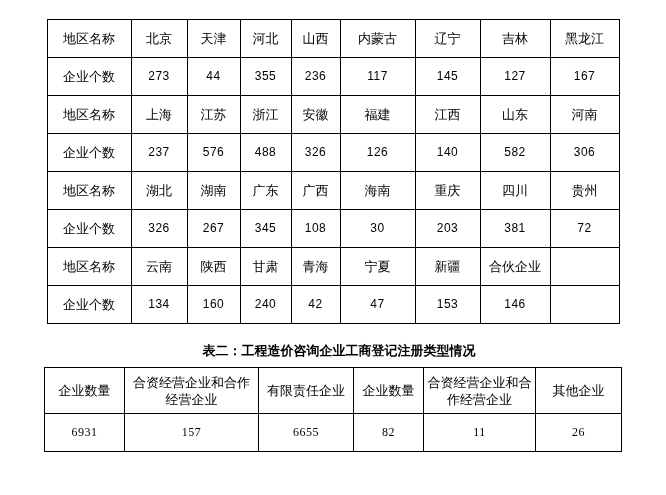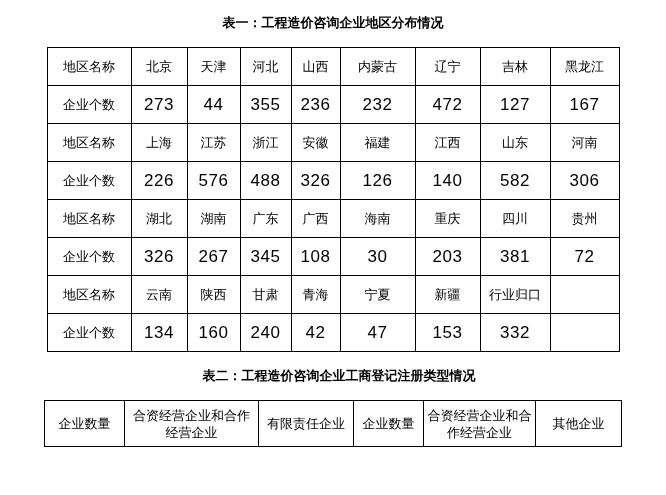--- a/index.html
+++ b/index.html
@@ -19,56 +19,55 @@
     overflow: hidden;
   }
   .tbl-title {
     text-align: center;
     font-weight: bold;
     font-size: 13px;
     line-height: 16px;
     margin: 0 0 9px 0;
   }
   .tbl-title.second {
-    margin-top: 8px;
+    margin-top: 19px;
     margin-bottom: 8px;
     padding-left: 12px;
   }
   table {
     border-collapse: collapse;
     table-layout: fixed;
-    margin: 16px auto;
+    margin: 4px auto;
     background: #ffffff;
   }
   td {
     border: 1px solid #000000;
     text-align: center;
     vertical-align: middle;
     font-size: 13px;
     line-height: 17px;
     padding: 2px 2px;
     overflow: hidden;
     box-sizing: border-box;
   }
   #table1 { width: 572px; }
   #table1 tr { height: 38px; }
   #table2 { width: 577px; font-family: Liberation Serif, serif; }
   #table2 tr.hdr { height: 46px; }
   #table2 tr.val { height: 38px; }
   td.num {
-    font-size: 17px;
+    font-size: 12px;
     letter-spacing: 0.5px;
   }
 </style>
 </head>
 <body>
 
 <div class="page">
 
-  <div class="tbl-title">表一：工程造价咨询企业地区分布情况</div>
 
   <table id="table1">
     <colgroup>
       <col style="width:84px">
         <col style="width:56px">
         <col style="width:53px">
       <col style="width:51px">
         <col style="width:49px">
         <col style="width:75px">
       <col style="width:65px">
@@ -86,39 +85,39 @@
       <td>辽宁</td>
       <td>吉林</td>
       <td>黑龙江</td>
     </tr>
     <tr>
       <td>企业个数</td>
       <td class="num">273</td>
       <td class="num">44</td>
       <td class="num">355</td>
       <td class="num">236</td>
-      <td class="num">232</td>
-      <td class="num">472</td>
+      <td class="num">117</td>
+      <td class="num">145</td>
       <td class="num">127</td>
       <td class="num">167</td>
     </tr>
     <tr>
       <td>地区名称</td>
       <td>上海</td>
       <td>江苏</td>
       <td>浙江</td>
       <td>安徽</td>
       <td>福建</td>
       <td>江西</td>
       <td>山东</td>
       <td>河南</td>
     </tr>
     <tr>
       <td>企业个数</td>
-      <td class="num">226</td>
+      <td class="num">237</td>
       <td class="num">576</td>
       <td class="num">488</td>
       <td class="num">326</td>
       <td class="num">126</td>
       <td class="num">140</td>
       <td class="num">582</td>
       <td class="num">306</td>
     </tr>
     <tr>
       <td>地区名称</td>
@@ -143,32 +142,32 @@
       <td class="num">72</td>
     </tr>
     <tr>
       <td>地区名称</td>
       <td>云南</td>
       <td>陕西</td>
       <td>甘肃</td>
       <td>青海</td>
       <td>宁夏</td>
       <td>新疆</td>
-      <td>行业归口</td>
+      <td>合伙企业</td>
       <td></td>
     </tr>
     <tr>
       <td>企业个数</td>
       <td class="num">134</td>
       <td class="num">160</td>
       <td class="num">240</td>
       <td class="num">42</td>
       <td class="num">47</td>
       <td class="num">153</td>
-      <td class="num">332</td>
+      <td class="num">146</td>
       <td class="num"></td>
     </tr>
   </tbody>
     </table>
 
   <div class="tbl-title second">表二：工程造价咨询企业工商登记注册类型情况</div>
 
   <table id="table2">
     <colgroup>
       <col style="width:80px">
@@ -180,16 +179,24 @@
     </colgroup>
     <tbody>
         <tr class="hdr">
       <td>企业数量</td>
       <td>合资经营企业和合作经营企业</td>
       <td>有限责任企业</td>
       <td>企业数量</td>
       <td>合资经营企业和合作经营企业</td>
       <td>其他企业</td>
     </tr>
+    <tr class="val">
+      <td class="num">6931</td>
+      <td class="num">157</td>
+      <td class="num">6655</td>
+      <td class="num">82</td>
+      <td class="num">11</td>
+      <td class="num">26</td>
+    </tr>
   </tbody>
     </table>
 
 </div>
 
 </body></html>

